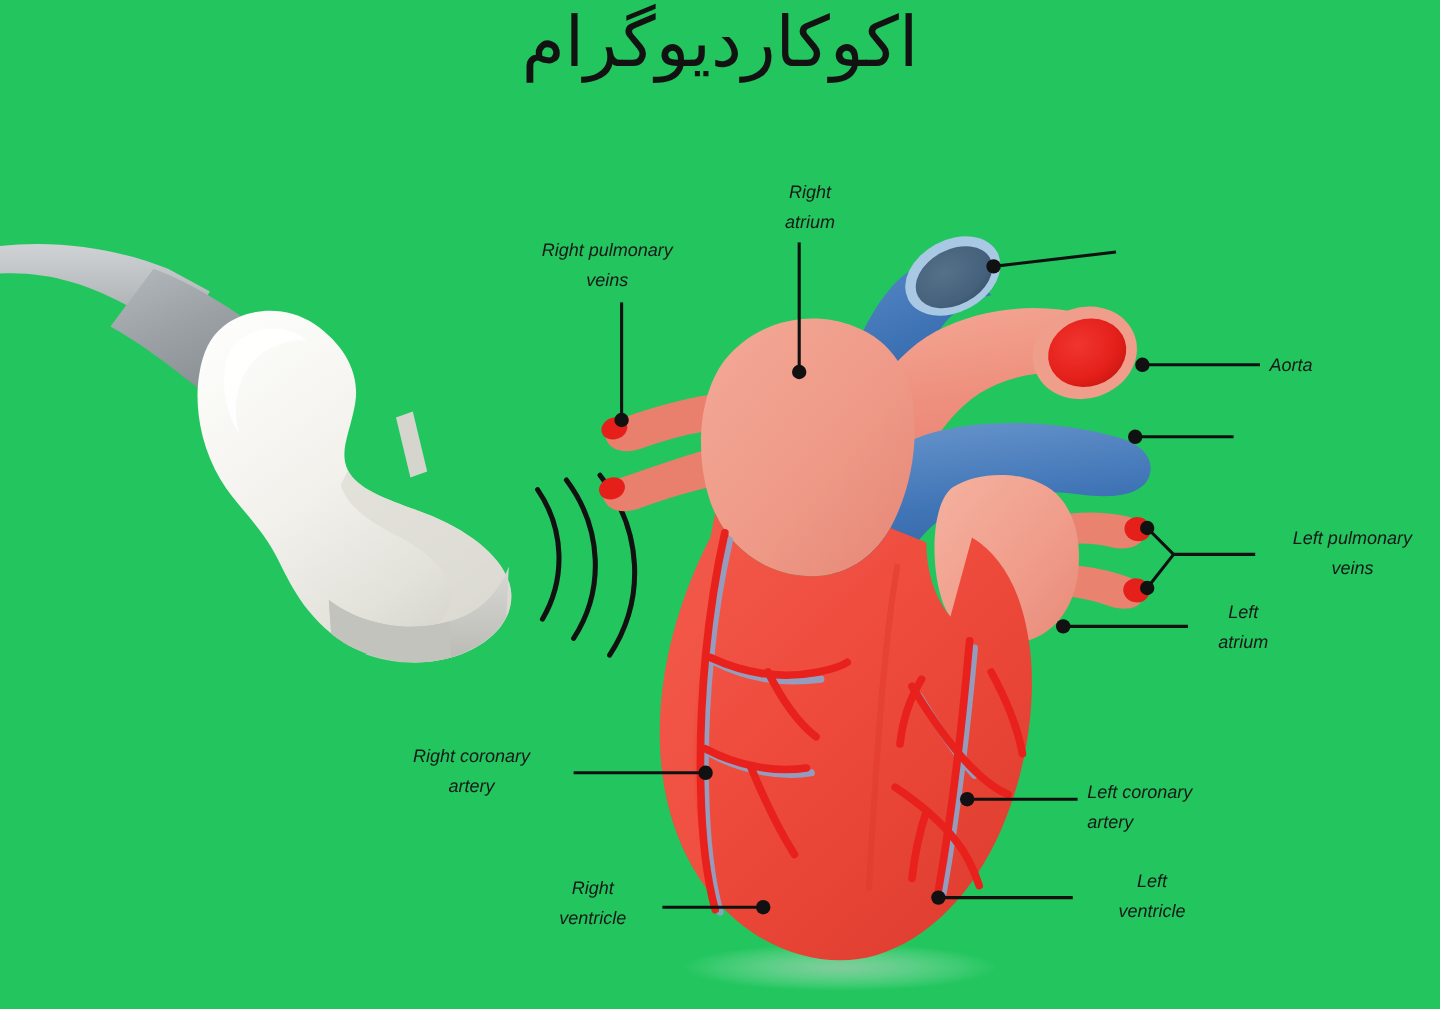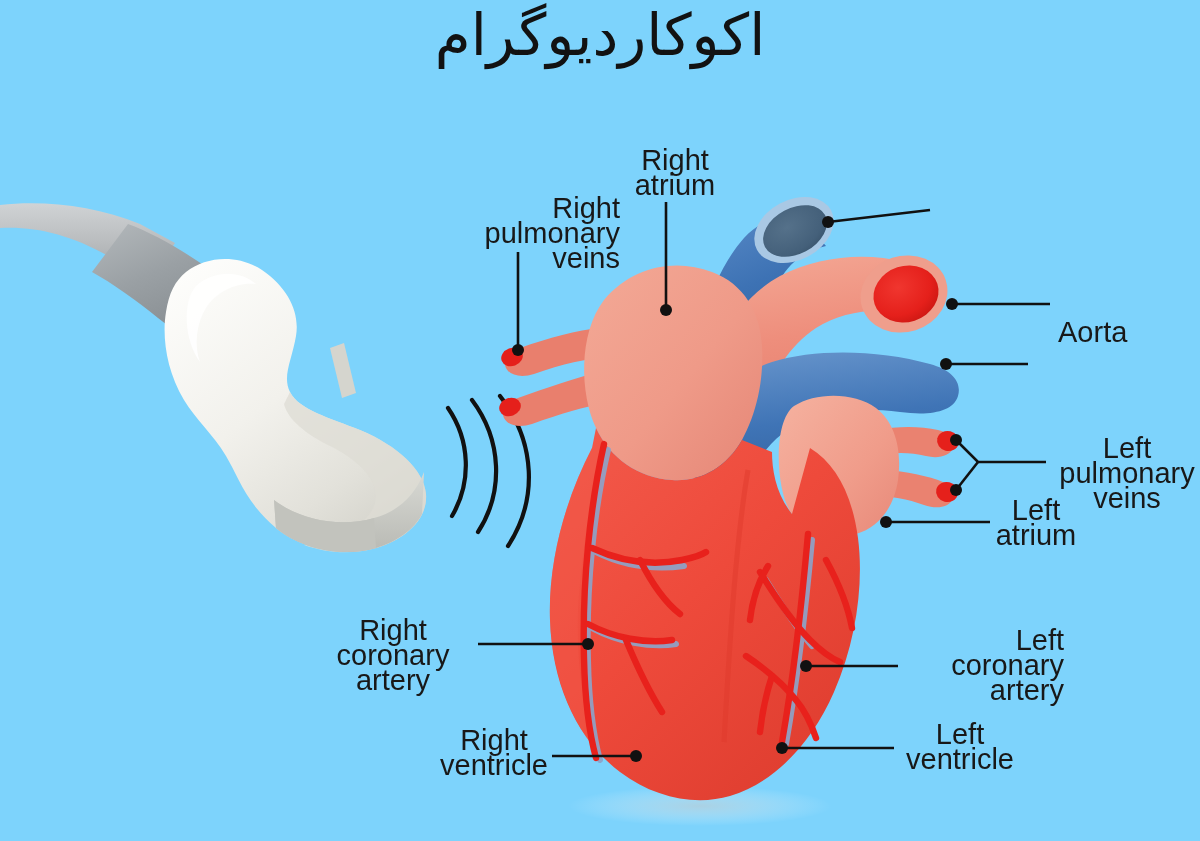--- a/index.html
+++ b/index.html
@@ -1,33 +1,33 @@
 <!DOCTYPE html>
 <html><head>
 <meta charset="utf-8">
 <style>
   html,body{margin:0;padding:0;background:#ffffff;}
   body{width:1200px;height:841px;overflow:hidden;
        font-family:"Liberation Sans","DejaVu Sans",sans-serif;}
-  #stage{position:relative;width:1200px;height:841px;background:#7dd3fc;}
+  #stage{position:relative;width:1200px;height:841px;background:#22c55e;}
 
   #title{
     position:absolute; top:6px; left:0; width:1200px;
     text-align:center; direction:rtl;
     font-family:"DejaVu Sans","Liberation Sans",sans-serif;
     font-size:58px; font-weight:400; color:#121212;
     letter-spacing:0px; line-height:1.0;
   }
 
   .lbl{
-    position:absolute; color:#181818; font-size:29px;
-    line-height:25px; font-weight:400; white-space:pre-line;
+    position:absolute; color:#181818; font-size:15px;
+    line-height:25px; font-weight:400; white-space:pre-line;font-style:italic;
   }
   .lbl.c{text-align:center;}
-  .lbl.l{text-align:left;margin-top:28px;}
+  .lbl.l{text-align:left;}
 
   svg.art{position:absolute; top:0; left:0; width:1200px; height:841px;}
 </style>
 </head>
 <body>
 
 <div id="stage">
 
   <div id="title">اکوکاردیوگرام</div>
 
@@ -270,31 +270,31 @@
       <circle cx="956" cy="440" r="6"></circle>
       <circle cx="956" cy="490" r="6"></circle>
       <circle cx="886" cy="522" r="6"></circle>
       <circle cx="588" cy="644" r="6"></circle>
       <circle cx="806" cy="666" r="6"></circle>
       <circle cx="636" cy="756" r="6"></circle>
       <circle cx="782" cy="748" r="6"></circle>
     </g>
   </svg>
 
-  <div class="lbl c" style="left: 448px; top: 196px; width: 172px; text-align: right;">Right pulmonary
+  <div class="lbl c" style="left: 420px; top: 196px; width: 172px; text-align: center;">Right pulmonary
 veins</div>
   <div class="lbl c" style="left: 620px; top: 148px; width: 110px; text-align: center;">Right
 atrium</div>
   <div class="lbl l" style="left: 1058px; top: 292px; width: 110px; text-align: left;">Aorta</div>
   <div class="lbl c" style="left: 1052px; top: 436px; width: 150px; text-align: center;">Left pulmonary
 veins</div>
   <div class="lbl c" style="left: 986px; top: 498px; width: 100px; text-align: center;">Left
 atrium</div>
   <div class="lbl c" style="left: 310px; top: 618px; width: 166px; text-align: center;">Right coronary
 artery</div>
-  <div class="lbl c" style="left: 906px; top: 628px; width: 158px; text-align: right;">Left coronary
+  <div class="lbl c" style="left: 906px; top: 648px; width: 158px; text-align: left;">Left coronary
 artery</div>
   <div class="lbl c" style="left: 438px; top: 728px; width: 112px; text-align: center;">Right
 ventricle</div>
   <div class="lbl c" style="left: 904px; top: 722px; width: 112px; text-align: center;">Left
 ventricle</div>
 
 </div>
 
 </body></html>

